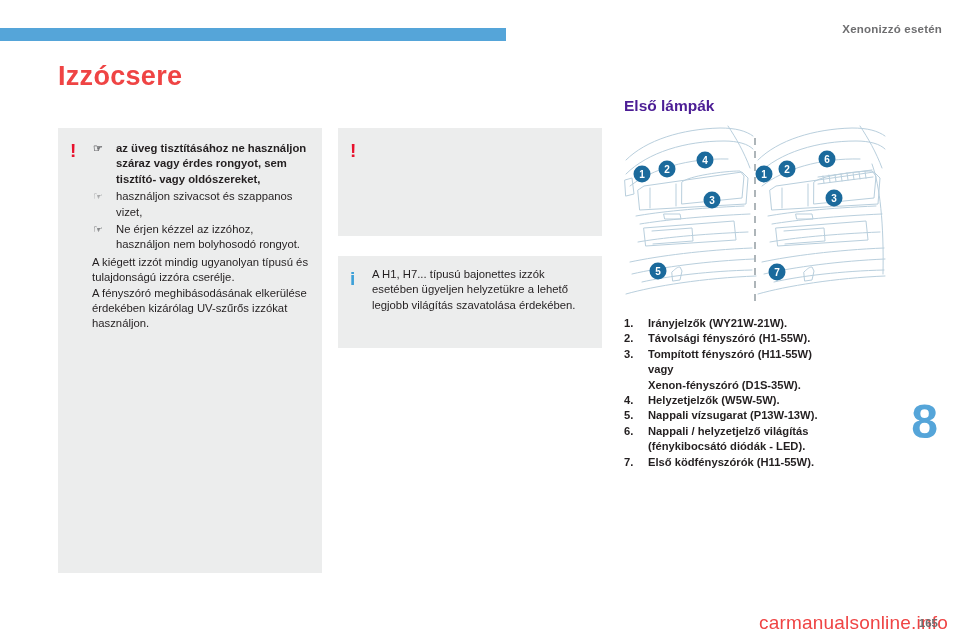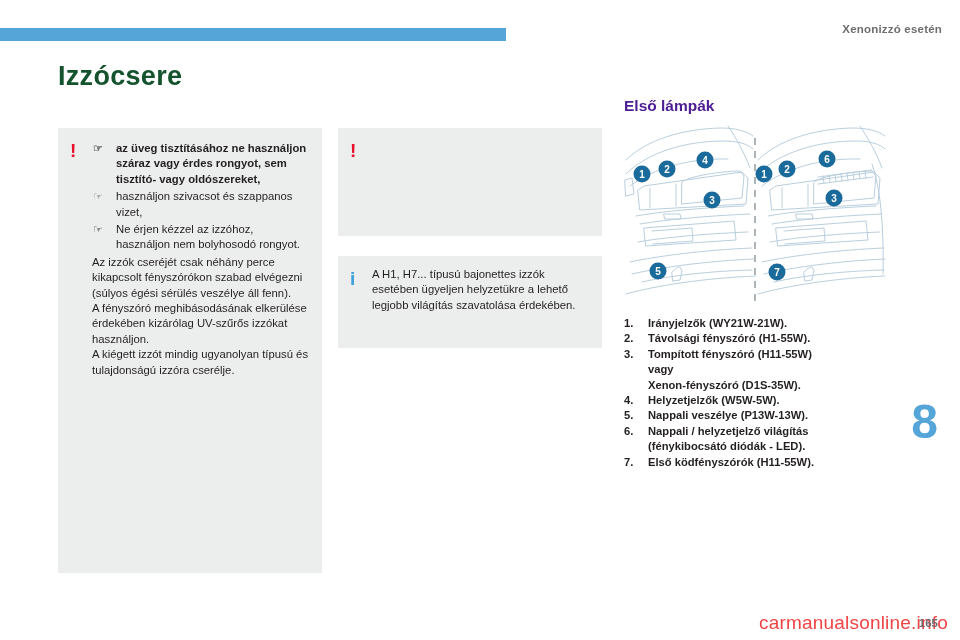--- a/index.html
+++ b/index.html
@@ -35,21 +35,21 @@
     letter-spacing: .2px;
   }
 
   
   .page-title {
     position: absolute;
     left: 58px;
     top: 61px;
     font-size: 27px;
     font-weight: bold;
-    color: #14532d;
+    color: #ef4444;
     letter-spacing: .3px;
     text-align: center;
   }
 
   
   .notebox {
     position: absolute;
     background: #eceded;
     box-sizing: border-box;
     padding: 11px 12px 12px 12px;
@@ -217,23 +217,22 @@
 
 <div class="notebox" id="box-headlamp-care">
   <span class="marker marker-warn">!</span>
   <div class="body">
     <ul class="hand-list">
       <li class="bold"><span class="hand">☞</span><span>az üveg tisztításához ne használjon száraz vagy érdes rongyot, sem tisztító- vagy oldószereket,</span></li>
       <li><span class="hand">☞</span><span>használjon szivacsot és szappanos vizet,</span></li>
       <li><span class="hand">☞</span></li>
       <li><span class="hand">☞</span><span>Ne érjen kézzel az izzóhoz, használjon nem bolyhosodó rongyot.</span></li>
     </ul>
-    <p class="para">Az izzók cseréjét csak néhány perce kikapcsolt fényszórókon szabad elvégezni (súlyos égési sérülés veszélye áll fenn).</p>
+    <p class="para">A kiégett izzót mindig ugyanolyan típusú és tulajdonságú izzóra cserélje.</p>
     <p class="para">A fényszóró meghibásodásának elkerülése érdekében kizárólag UV-szűrős izzókat használjon.</p>
-    <p class="para">A kiégett izzót mindig ugyanolyan típusú és tulajdonságú izzóra cserélje.</p>
   </div>
 </div>
 
 <div class="notebox" id="box-electric-shock">
   <span class="marker marker-warn">!</span>
 </div>
 
 <div class="notebox" id="box-bayonet-info">
   <span class="marker marker-info">i</span>
   <div class="body">A H1, H7... típusú bajonettes izzók esetében ügyeljen helyzetükre a lehető legjobb világítás szavatolása érdekében.</div>
@@ -344,21 +343,21 @@
     <span>Tompított fényszóró (H11-55W)</span>
   </div>
   <div class="sub">vagy</div>
   <div class="sub">Xenon-fényszóró (D1S-35W).</div>
   <div class="row">
     <span class="num">4.</span>
     <span>Helyzetjelzők (W5W-5W).</span>
   </div>
   <div class="row">
     <span class="num">5.</span>
-    <span>Nappali veszélye (P13W-13W).</span>
+    <span>Nappali vízsugarat (P13W-13W).</span>
   </div>
   <div class="row">
     <span class="num">6.</span>
     <span>Nappali / helyzetjelző világítás</span>
   </div>
   <div class="sub">(fénykibocsátó diódák - LED).</div>
   <div class="row">
     <span class="num">7.</span>
     <span>Első ködfényszórók (H11-55W).</span>
   </div>

